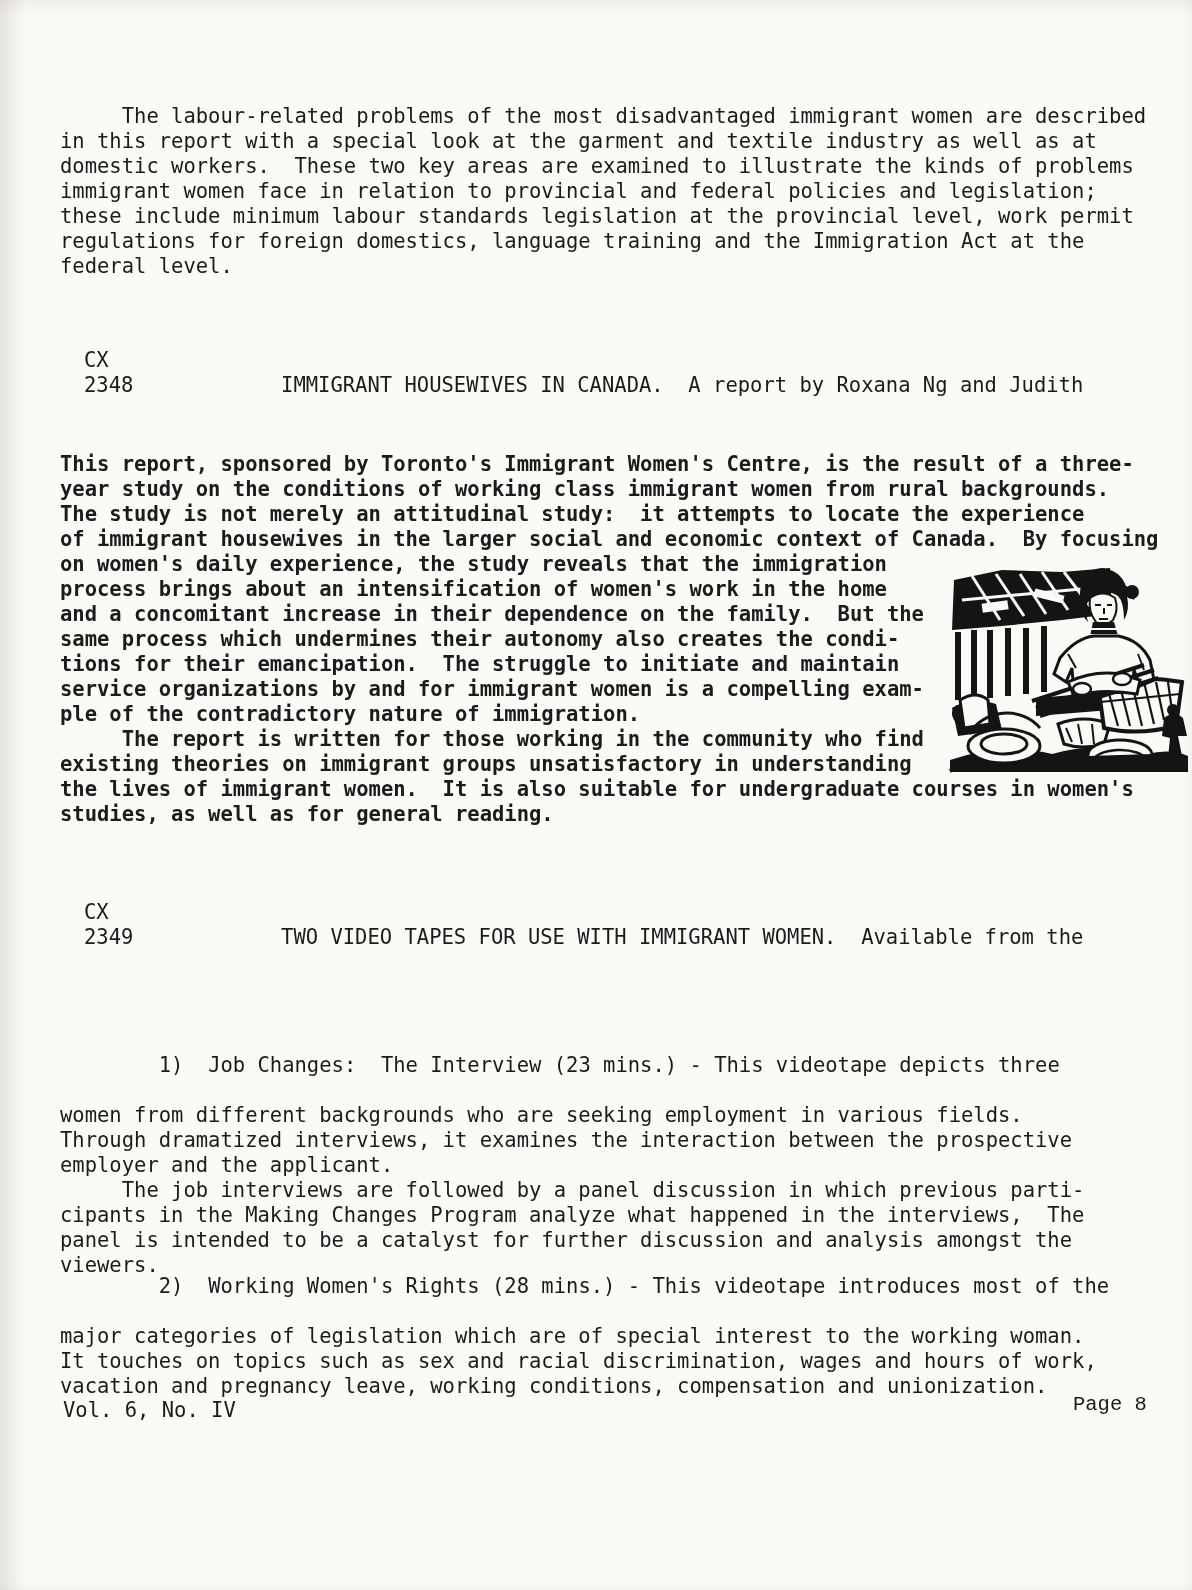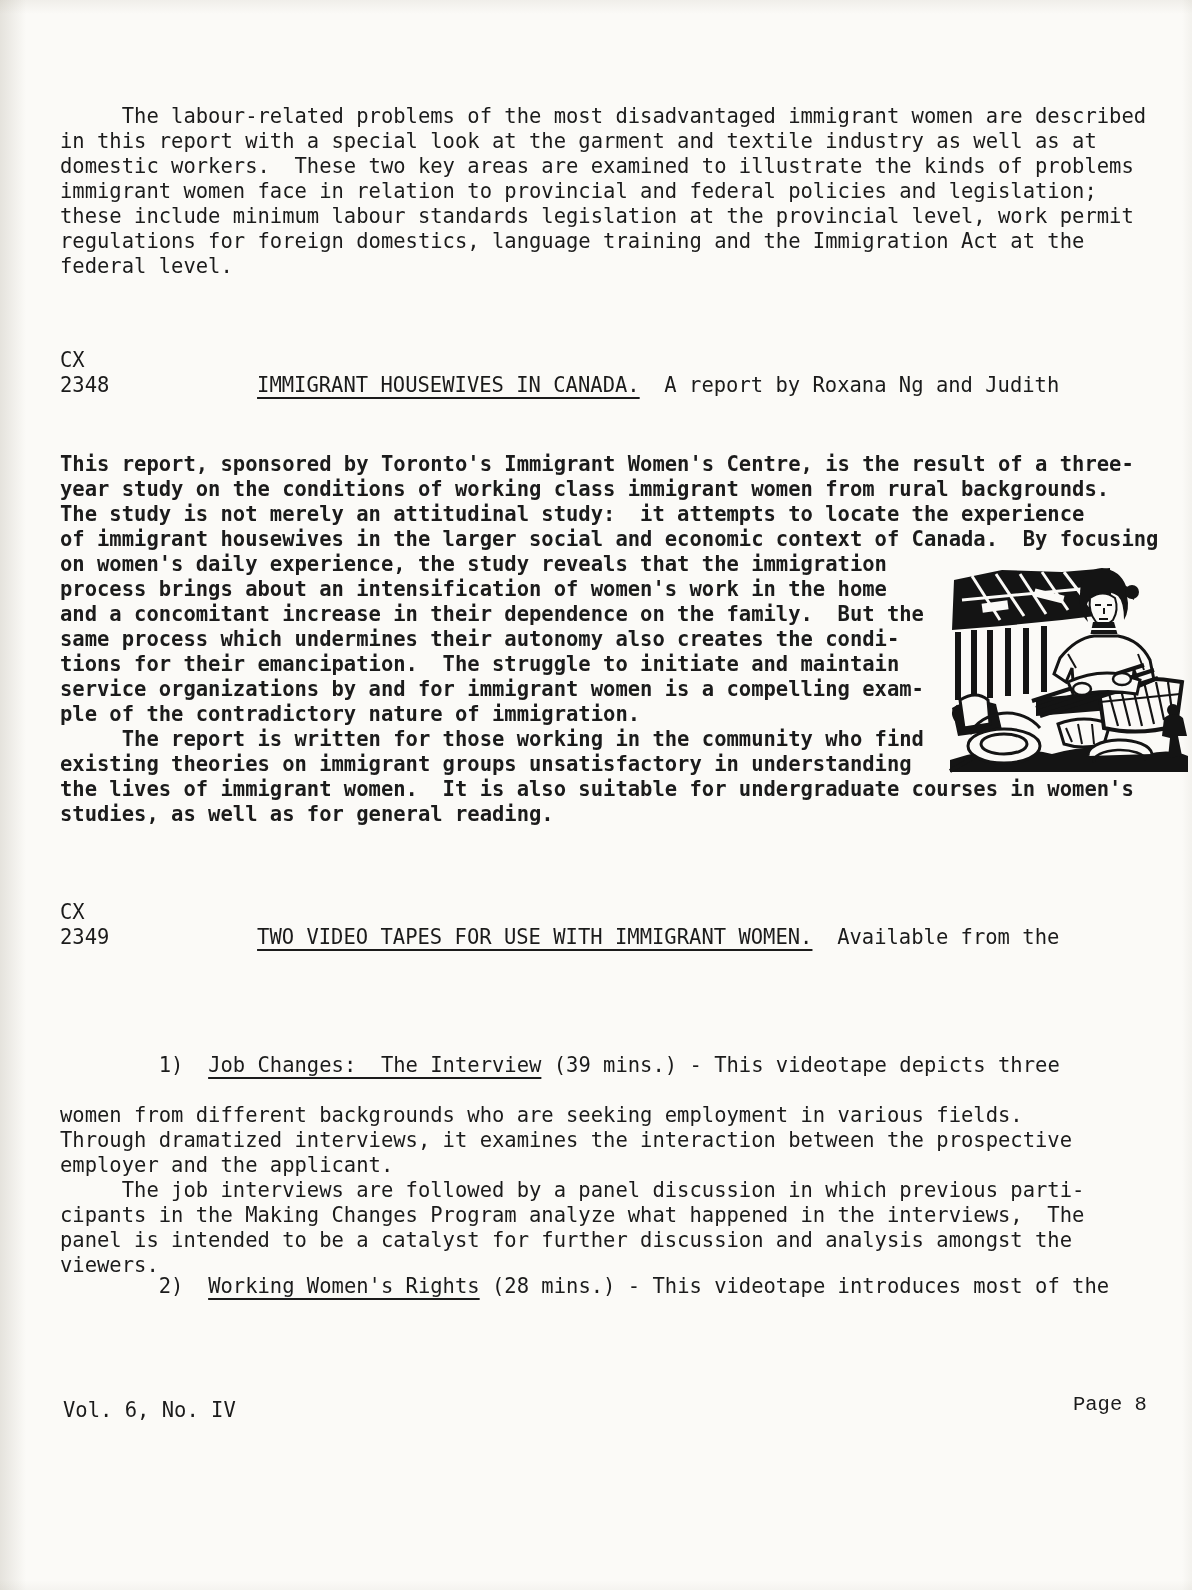--- a/index.html
+++ b/index.html
@@ -27,30 +27,29 @@
     background:
       linear-gradient(to right, rgba(95,85,60,0.14), rgba(95,85,60,0) 26px),
       linear-gradient(to bottom, rgba(95,85,60,0.07), rgba(95,85,60,0) 14px),
       linear-gradient(to left, rgba(95,85,60,0.05), rgba(95,85,60,0) 10px),
       linear-gradient(to top, rgba(95,85,60,0.04), rgba(95,85,60,0) 10px);
   }
   .block {
     position: absolute;
     white-space: pre;
   }
-  .entry { display: flex; }
+  .entry { display: flex; margin-left: 24px; }
   .entry-code {
     width: 123px;
     flex: none;
     white-space: pre;
   }
   .entry-body { white-space: pre; }
   .lines { white-space: pre; display: block; }
   .u {
-    text-decoration: underline;
     text-decoration-thickness: 2px;
     text-underline-offset: 5px;
   }
   .illustration {
     position: absolute;
     left: 942px;
     top: 558px;
     width: 250px;
     height: 215px;
   }
@@ -193,30 +192,33 @@
 
   <div class="block entry" style="left:60px; top:900px;">
     <div class="entry-code">CX
 2349</div>
     <div class="entry-body">
       <span class="u">TWO VIDEO TAPES FOR USE WITH IMMIGRANT WOMEN.</span><span>  Available from the</span>
     </div>
   </div>
 
   <div class="block" style="left:60px; top:1028px;">
-    <span>    1)  </span><span class="u">Job Changes:  The Interview</span><span> (39 mins.) - This videotape depicts three</span>
+    <span>    1)  </span><span class="u">Job Changes:  The Interview</span><span> (23 mins.) - This videotape depicts three</span>
     <div class="lines">women from different backgrounds who are seeking employment in various fields.
 Through dramatized interviews, it examines the interaction between the prospective
 employer and the applicant.
      The job interviews are followed by a panel discussion in which previous parti-
 cipants in the Making Changes Program analyze what happened in the interviews,  The
 panel is intended to be a catalyst for further discussion and analysis amongst the
 viewers.</div>
   </div>
 
   <div class="block" style="left:60px; top:1249px;">
     <span>    2)  </span><span class="u">Working Women's Rights</span><span> (28 mins.) - This videotape introduces most of the</span>
+    <div class="lines">major categories of legislation which are of special interest to the working woman.
+It touches on topics such as sex and racial discrimination, wages and hours of work,
+vacation and pregnancy leave, working conditions, compensation and unionization.</div>
   </div>
 
   <div class="footer-vol">Vol. 6, No. IV</div>
   <div class="footer-page">Page 8</div>
 
 </div>
 
 </body></html>

